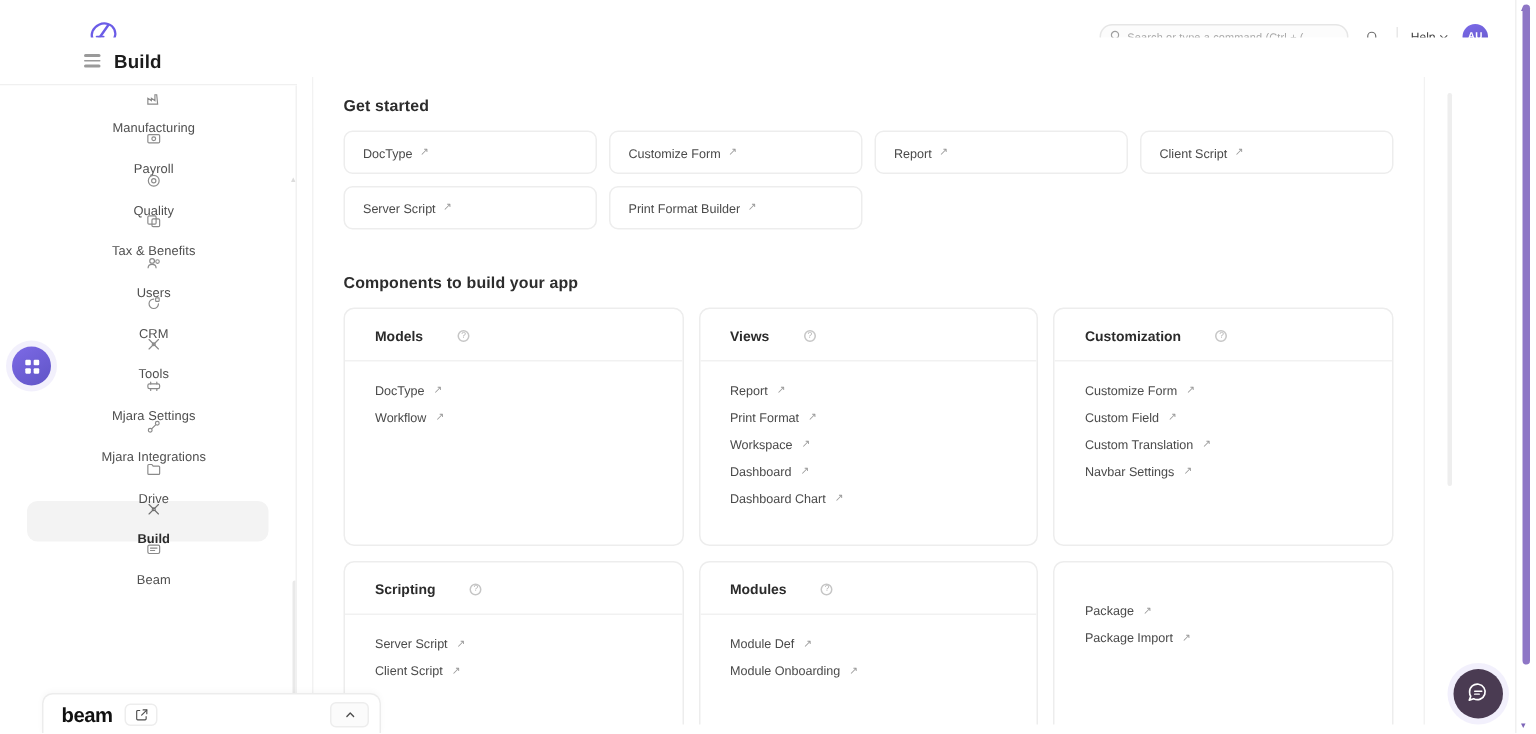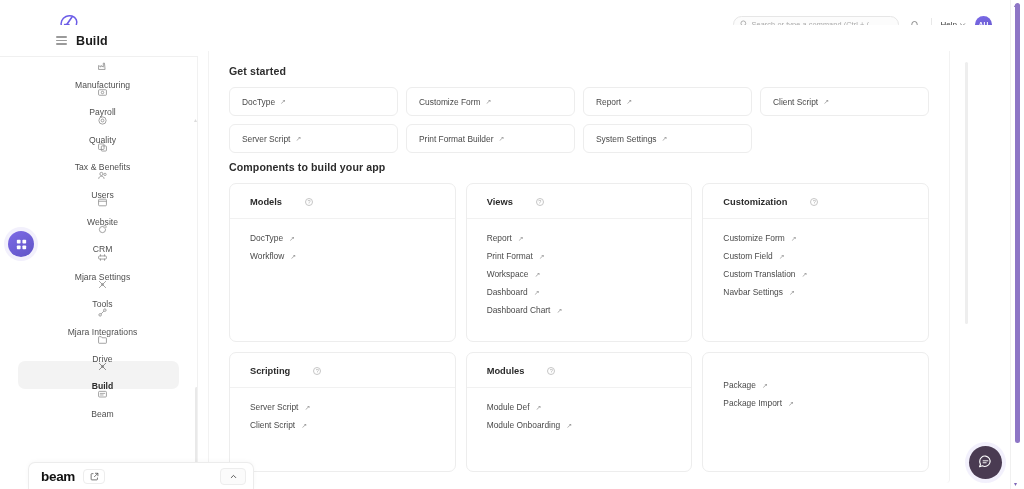--- a/index.html
+++ b/index.html
@@ -138,21 +138,21 @@
     border-top: none;
     border-bottom: none;
     border-radius: 0 0 4px 4px;
     padding: 14px 20px 0 20px;
     min-height: 432px;
   }
   .sec-title {
     font-size: 10.6px; font-weight: 600; color: #2d2d2d;
     margin-bottom: 10px; letter-spacing:.1px;
   }
-  .sec-title.spaced { margin-top: 8px; }
+  .sec-title.spaced { margin-top: 30px; }
 
   .tilegrid {
     display: grid;
     grid-template-columns: repeat(4, 1fr);
     gap: 8px;
   }
   .tile {
     height: 29px;
     border: 1px solid #ededed;
     border-radius: 6px;
@@ -369,58 +369,49 @@
       <span class="sb-ico">
         <svg width="11" height="11" viewBox="0 0 14 14">
             <circle cx="5.6" cy="5" r="2" fill="none" stroke="#8a8a8a" stroke-width="1"></circle>
             <path d="M2.2 11.2c0-2 1.5-3.2 3.4-3.2s3.4 1.2 3.4 3.2" fill="none" stroke="#8a8a8a" stroke-width="1"></path>
             <circle cx="10.2" cy="5.6" r="1.5" fill="none" stroke="#8a8a8a" stroke-width=".9"></circle>
           </svg>
       </span>
       <span>Users</span>
     </div>
 
-    <div class="sb-item">
-      <span class="sb-ico">
-        <svg width="11" height="11" viewBox="0 0 14 14">
-            <rect x="2" y="2.8" width="10" height="8.4" rx="1.2" fill="none" stroke="#8a8a8a" stroke-width="1"></rect>
-            <path d="M2 5.4h10" stroke="#8a8a8a" stroke-width="1"></path>
-          </svg>
-      </span>
-      <span>Website</span>
-    </div>
 
     <div class="sb-item">
       <span class="sb-ico">
         <svg width="11" height="11" viewBox="0 0 14 14">
             <path d="M11 7a4 4 0 1 1-4-4" fill="none" stroke="#8a8a8a" stroke-width="1" stroke-linecap="round"></path>
             <rect x="8.6" y="2" width="3" height="3" rx=".6" fill="none" stroke="#8a8a8a" stroke-width=".9"></rect>
           </svg>
       </span>
       <span>CRM</span>
     </div>
 
     <div class="sb-item">
       <span class="sb-ico">
         <svg width="11" height="11" viewBox="0 0 14 14">
+            <path d="M3 11L11 3M3 3l8 8" stroke="#8a8a8a" stroke-width="1" stroke-linecap="round"></path>
+            <circle cx="7" cy="7" r="1.3" fill="none" stroke="#8a8a8a" stroke-width=".9"></circle>
+          </svg>
+      </span>
+      <span>Tools</span>
+    </div>
+
+    <div class="sb-item">
+      <span class="sb-ico">
+        <svg width="11" height="11" viewBox="0 0 14 14">
             <rect x="2" y="5" width="10" height="4" rx="1.4" fill="none" stroke="#8a8a8a" stroke-width="1"></rect>
             <path d="M4.4 5V3.4M9.6 5V3.4M4.4 9v1.6M9.6 9v1.6" stroke="#8a8a8a" stroke-width="1" stroke-linecap="round"></path>
           </svg>
       </span>
       <span>Mjara Settings</span>
-    </div>
-
-    <div class="sb-item">
-      <span class="sb-ico">
-        <svg width="11" height="11" viewBox="0 0 14 14">
-            <path d="M3 11L11 3M3 3l8 8" stroke="#8a8a8a" stroke-width="1" stroke-linecap="round"></path>
-            <circle cx="7" cy="7" r="1.3" fill="none" stroke="#8a8a8a" stroke-width=".9"></circle>
-          </svg>
-      </span>
-      <span>Tools</span>
     </div>
 
 
     <div class="sb-item">
       <span class="sb-ico">
         <svg width="11" height="11" viewBox="0 0 14 14">
             <circle cx="4" cy="10" r="1.6" fill="none" stroke="#8a8a8a" stroke-width="1"></circle>
             <circle cx="10" cy="4" r="1.6" fill="none" stroke="#8a8a8a" stroke-width="1"></circle>
             <path d="M5.2 8.8L8.8 5.2" stroke="#8a8a8a" stroke-width="1"></path>
           </svg>
@@ -481,24 +472,20 @@
         <div class="tile">
           <span>Client Script</span>
           <span class="ext">↗</span>
         </div>
         <div class="tile">
           <span>Server Script</span>
           <span class="ext">↗</span>
         </div>
         <div class="tile">
           <span>Print Format Builder</span>
-          <span class="ext">↗</span>
-        </div>
-        <div class="tile">
-          <span>System Settings</span>
           <span class="ext">↗</span>
         </div>
       </div>
 
       <div class="sec-title spaced">Components to build your app</div>
 
       <div class="cardgrid">
 
         <div class="card tall">
           <div class="card-head">

